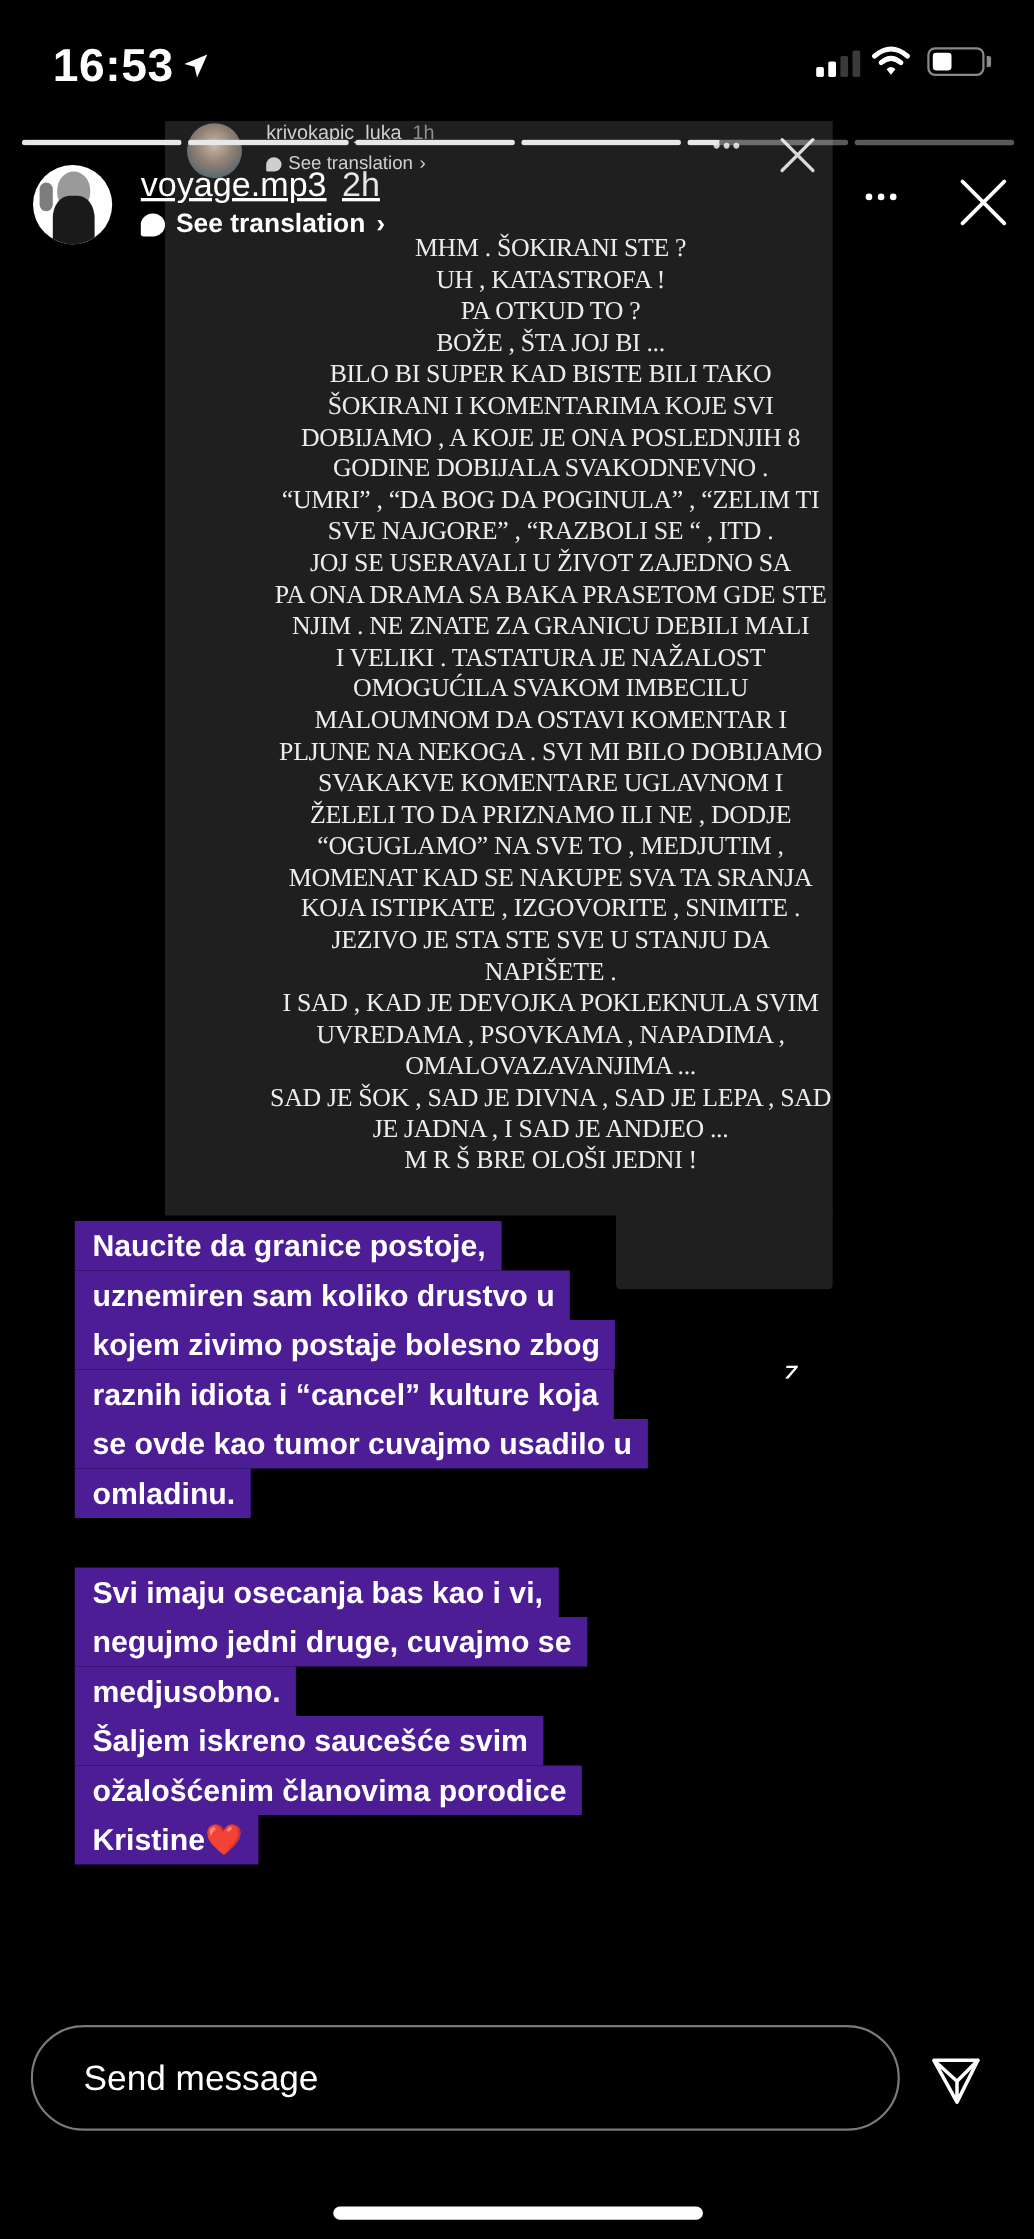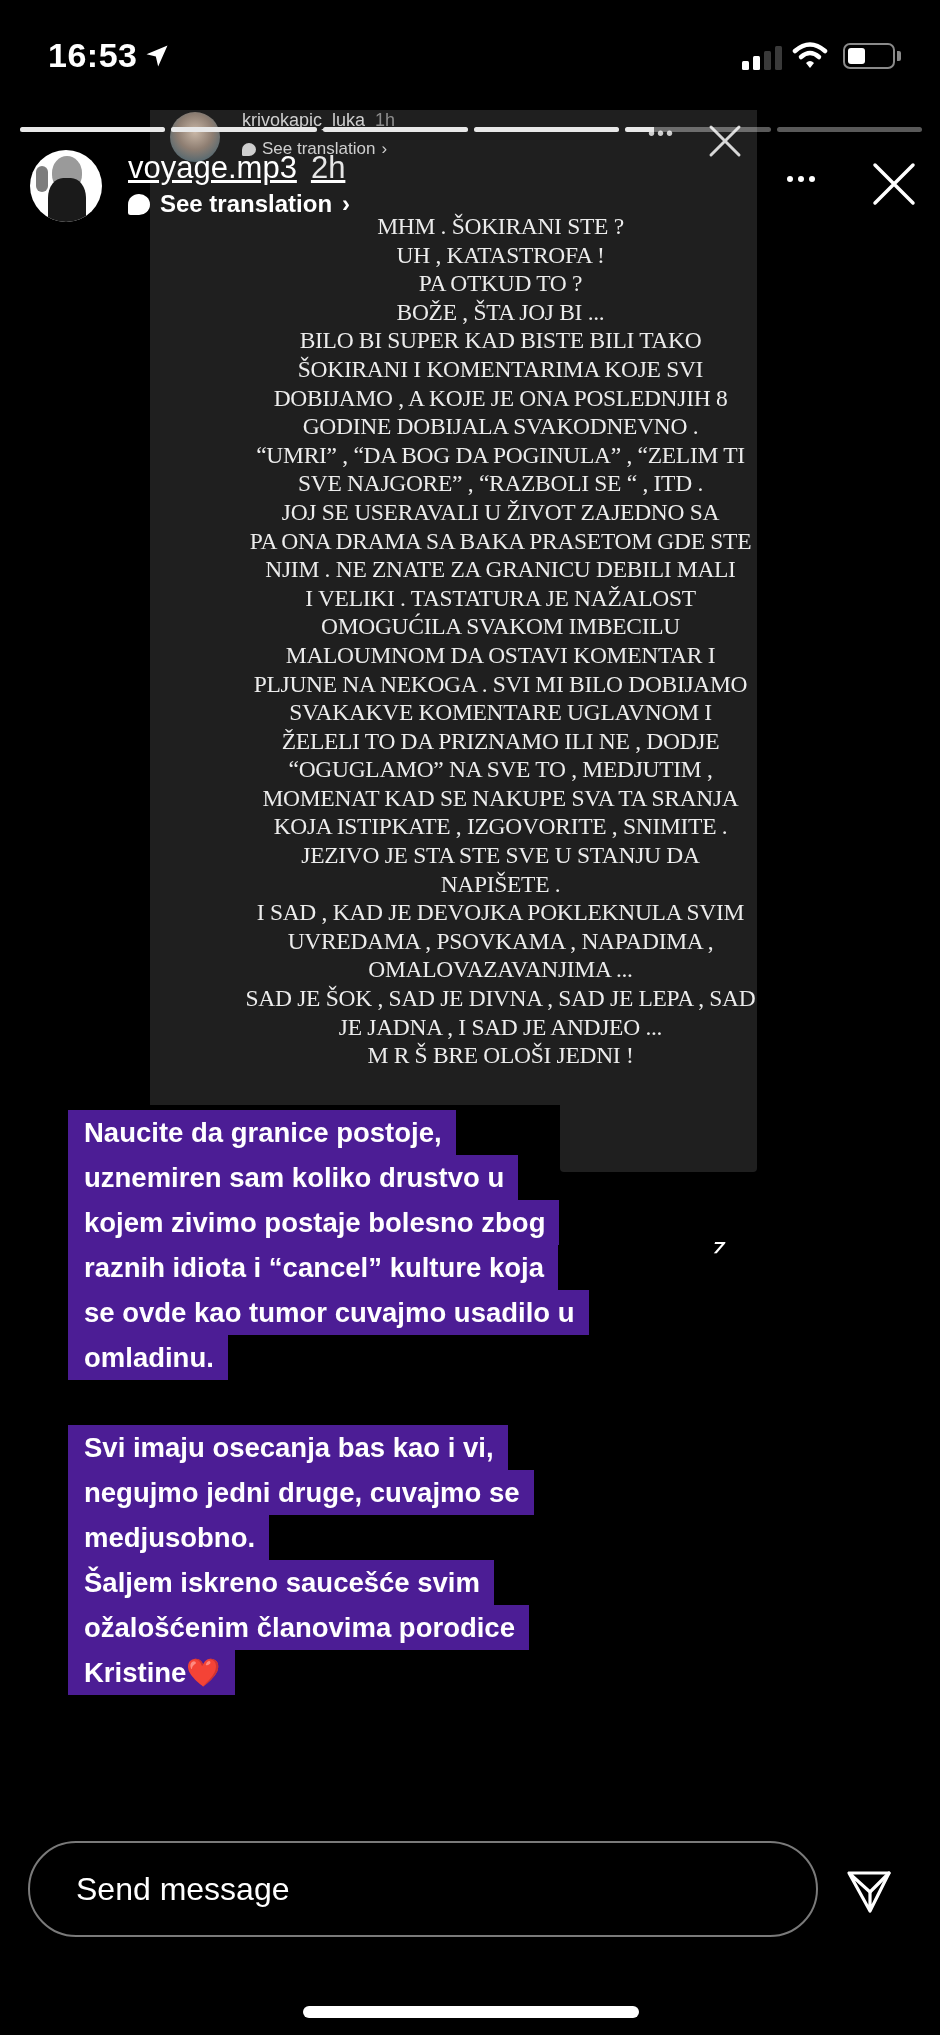--- a/index.html
+++ b/index.html
@@ -1,20 +1,20 @@
 <!DOCTYPE html>
 <html><head>
 <meta charset="utf-8">
 <style>
   html, body { margin:0; padding:0; background:#000; }
   body { width:940px; height:2035px; position:relative; overflow:hidden; color:#fff; font-family:"Liberation Sans", sans-serif; }
   .abs { position:absolute; }
 
   
-  .status-time { left:48px; top:36px; font-size:34px; font-weight:600; letter-spacing:0.5px; display:flex; align-items:center; gap:6px; }
+  .status-time { left:48px; top:36px; font-size:42px; font-weight:600; letter-spacing:0.5px; display:flex; align-items:center; gap:6px; }
   .status-time svg { width:28px; height:28px; }
   .signal { left:742px; top:44px; display:flex; align-items:flex-end; gap:4px; height:26px; }
   .signal span { width:7px; background:#fff; border-radius:1.5px; display:block; }
   .signal span.off { background:#3a3a3a; }
   .wifi { left:792px; top:40px; width:36px; height:30px; }
   .battery { left:843px; top:43px; width:52px; height:26px; border:2.5px solid #8a8a8a; border-radius:7px; box-sizing:border-box; }
   .battery .fill { position:absolute; left:3px; top:3px; bottom:3px; border-radius:3px; background:#fff; }
   .battery-tip { left:897px; top:51px; width:4px; height:10px; background:#8a8a8a; border-radius:0 2px 2px 0; }
 
   

